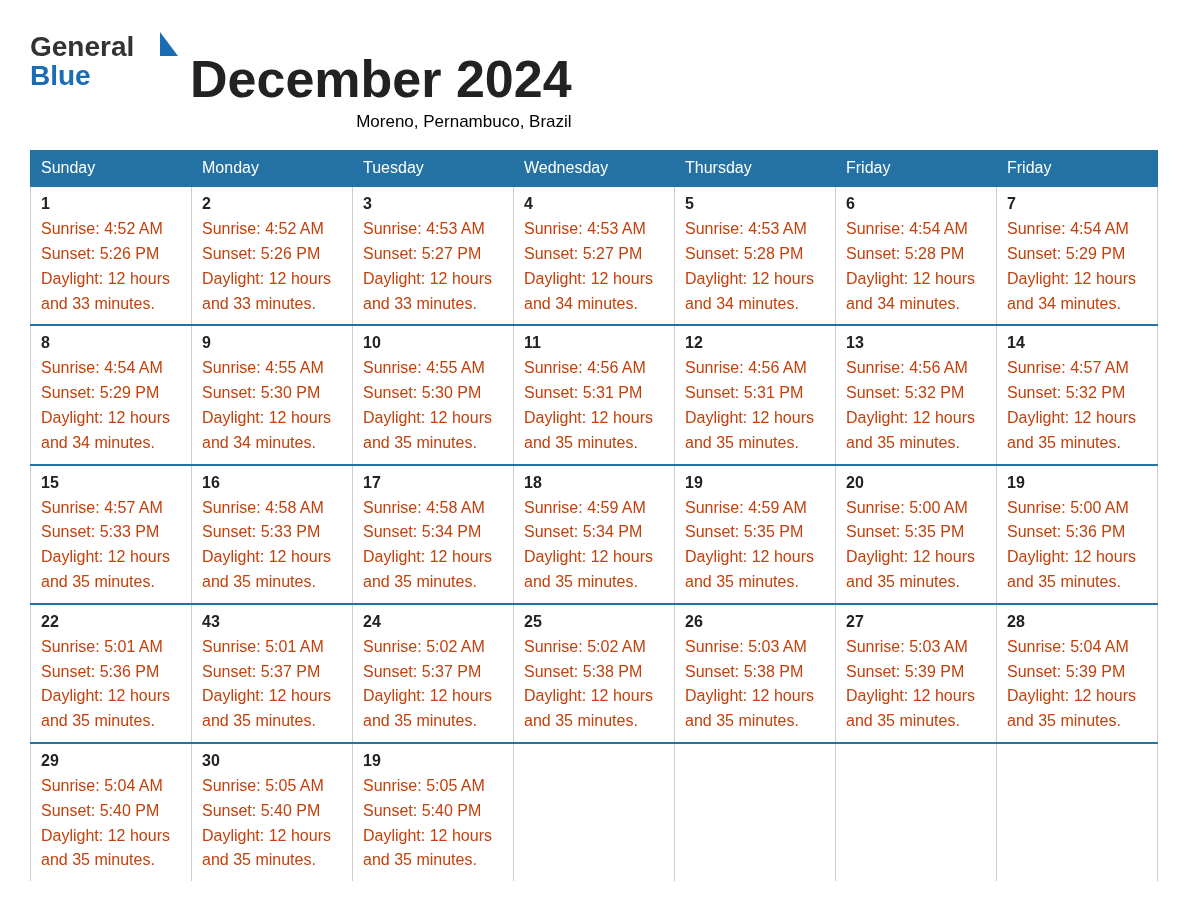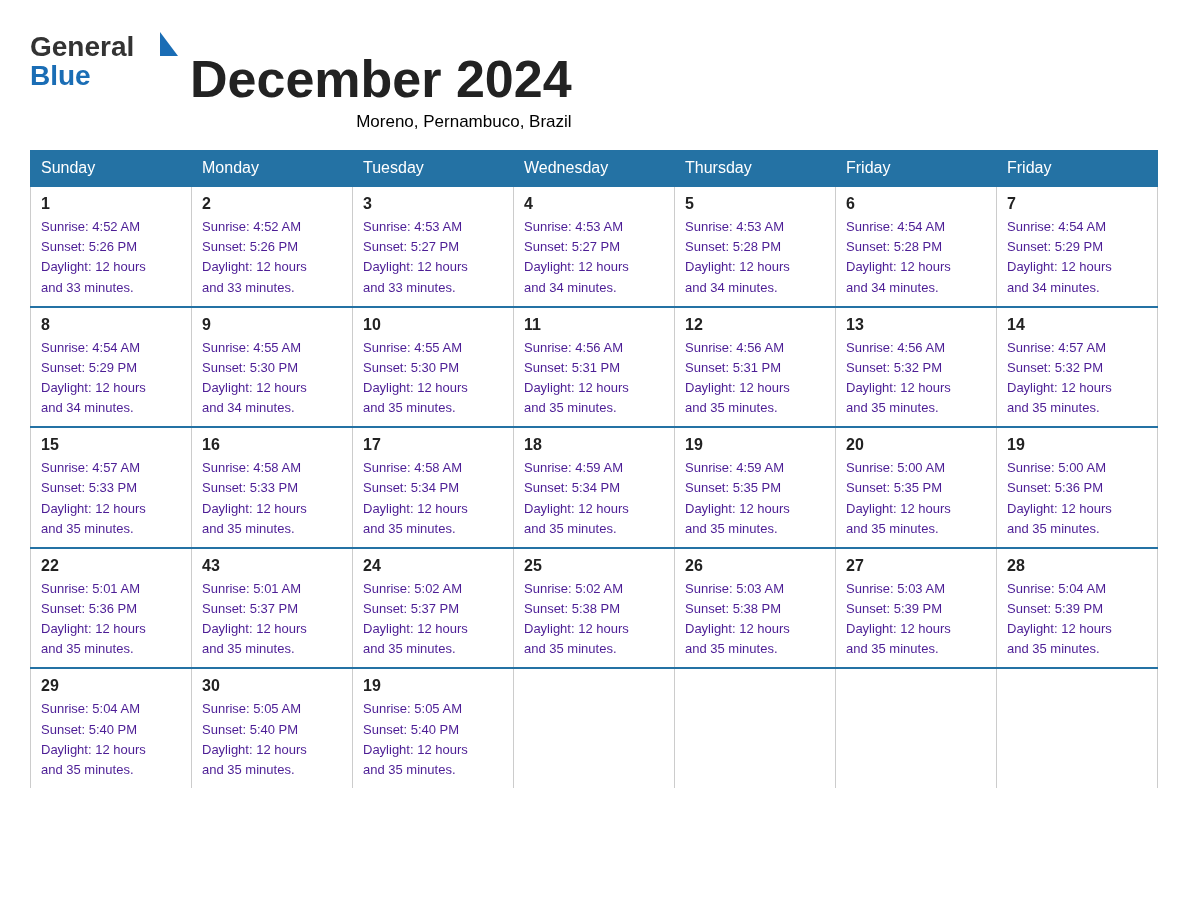--- a/index.html
+++ b/index.html
@@ -74,23 +74,23 @@
     .week-row td {
       border-top: 2px solid #2472a4;
     }
     .day-num {
       font-size: 16px;
       font-weight: bold;
       margin-bottom: 4px;
       display: block;
     }
     .day-info {
-      font-size: 13px;
+      font-size: 16px;
       line-height: 1.55;
-      color: #4c1d95;
+      color: #c2410c;
     }
     .empty-cell {
       background: #fff;
     }
     
     .logo-svg {
       margin-bottom: 0;
     }
   </style>
 </head>

